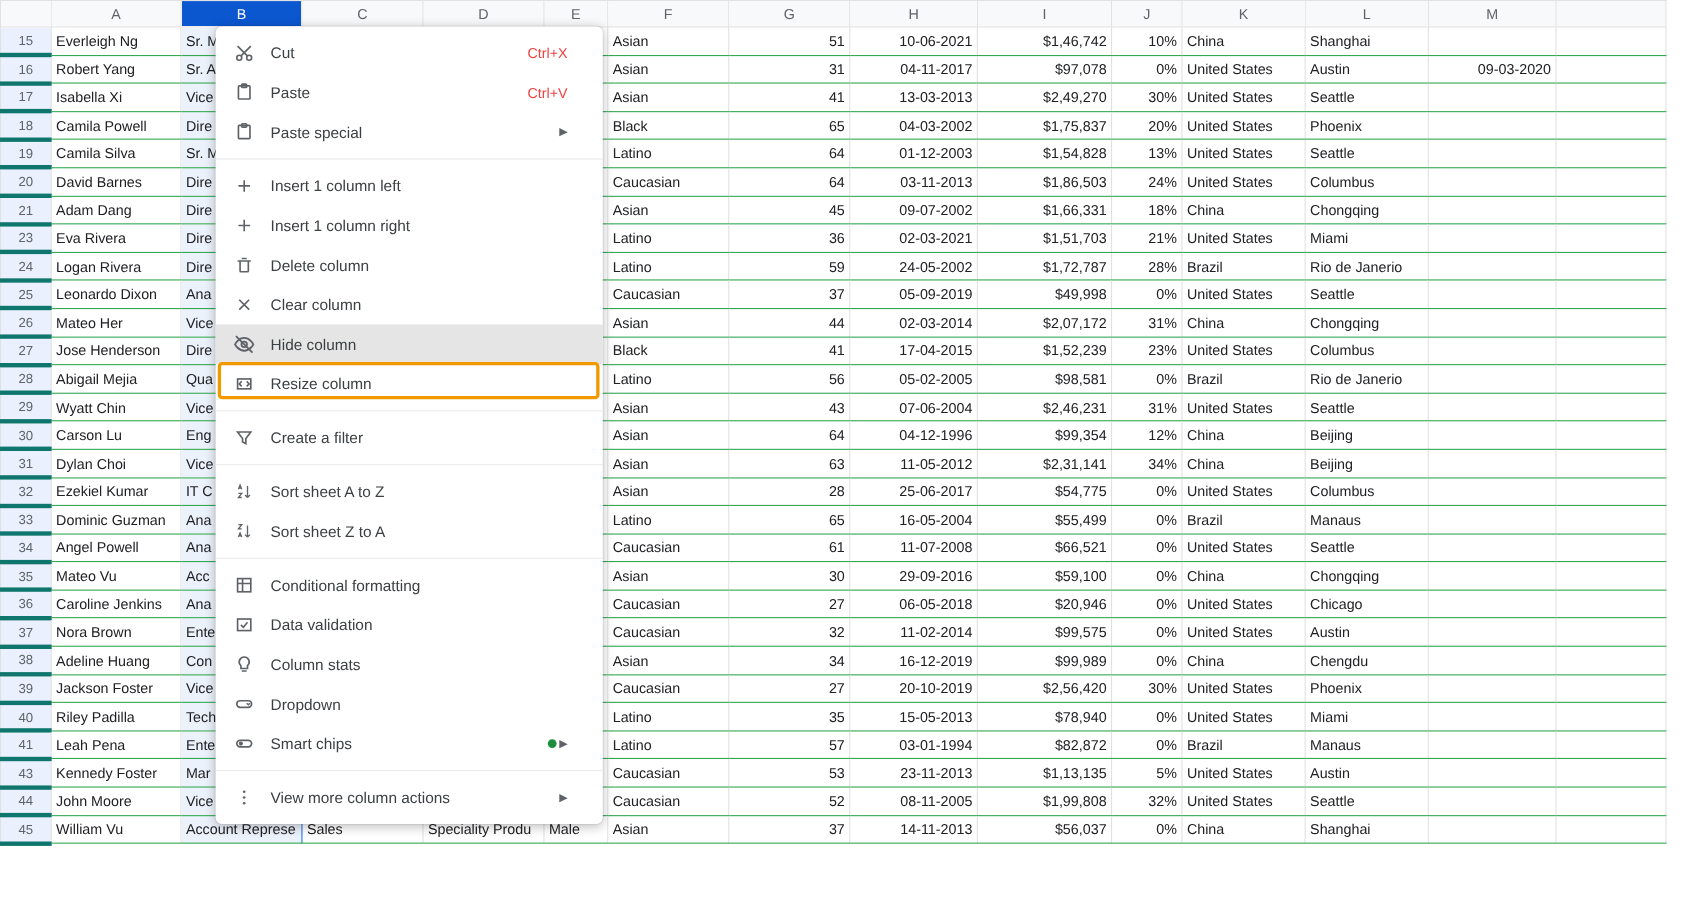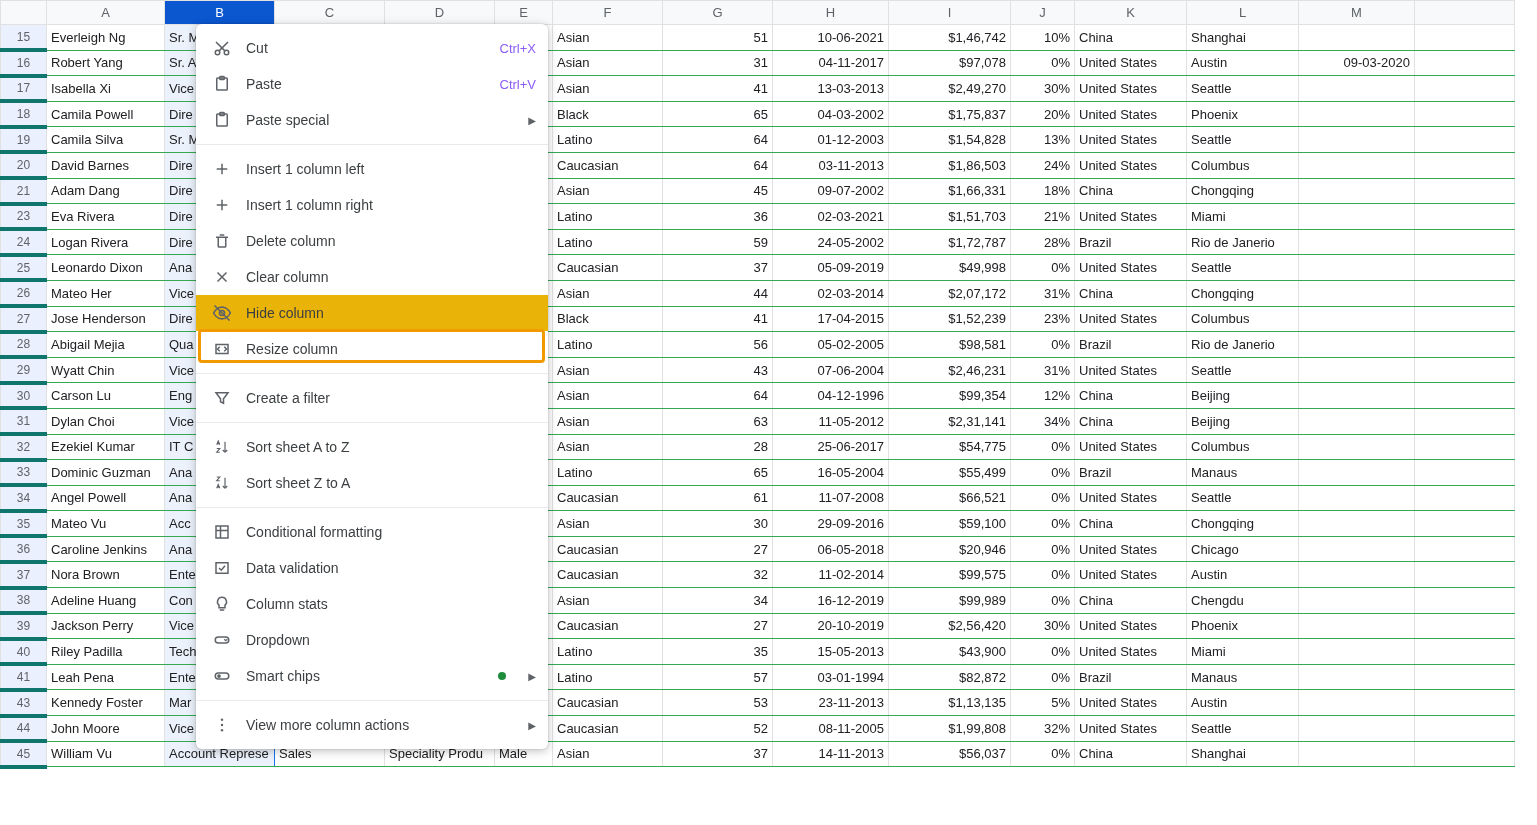--- a/index.html
+++ b/index.html
@@ -94,34 +94,34 @@
     box-shadow: 0 2px 10px rgba(0,0,0,0.25), 0 0 0 1px rgba(0,0,0,0.05);
     padding: 6px 0;
     font-size: 14px;
     color: #3c4043;
     z-index: 50;
   }
   .ctx-item {
     display: flex;
     align-items: center;
     height: 36px;
-    padding: 0 12px 0 14px;
+    padding: 0 32px 0 14px;
     cursor: default;
     position: relative;
   }
-  .ctx-item.highlight { background: #eab308; }
+  .ctx-item.highlight { background: #e5e5e5; }
   .ctx-icon {
     width: 24px;
     display: flex;
     justify-content: center;
     color: #5f6368;
     margin-right: 12px;
   }
   .ctx-label { flex: 1; }
-  .ctx-short { color: #8b5cf6; font-size: 13px; }
+  .ctx-short { color: #ef4444; font-size: 13px; }
   .ctx-arrow { color: #5f6368; font-size: 10px; }
   .ctx-sep { height: 1px; background: #e8eaed; margin: 6px 0; }
   .ctx-dot {
     width: 8px; height: 8px; border-radius: 50%;
     background: #1e8e3e;
     position: absolute; right: 42px; top: 14px;
   }
   .highlight-box {
     position: absolute;
     top: 329px;
@@ -564,21 +564,21 @@
           <td class="data num">16-12-2019</td>
           <td class="data num">$99,989</td>
           <td class="data num">0%</td>
           <td class="data txt">China</td>
           <td class="data txt">Chengdu</td>
           <td class="data num"></td>
           <td class="data"></td>
         </tr>
         <tr>
           <td class="rowhdr">39</td>
-          <td class="data txt">Jackson Perry</td>
+          <td class="data txt">Jackson Foster</td>
           <td class="data txt sel">Vice</td>
           <td class="data txt"></td>
           <td class="data txt"></td>
           <td class="data txt"></td>
           <td class="data txt">Caucasian</td>
           <td class="data num">27</td>
           <td class="data num">20-10-2019</td>
           <td class="data num">$2,56,420</td>
           <td class="data num">30%</td>
           <td class="data txt">United States</td>
@@ -589,21 +589,21 @@
         <tr>
           <td class="rowhdr">40</td>
           <td class="data txt">Riley Padilla</td>
           <td class="data txt sel">Tech</td>
           <td class="data txt"></td>
           <td class="data txt"></td>
           <td class="data txt">e</td>
           <td class="data txt">Latino</td>
           <td class="data num">35</td>
           <td class="data num">15-05-2013</td>
-          <td class="data num">$43,900</td>
+          <td class="data num">$78,940</td>
           <td class="data num">0%</td>
           <td class="data txt">United States</td>
           <td class="data txt">Miami</td>
           <td class="data num"></td>
           <td class="data"></td>
         </tr>
         <tr>
           <td class="rowhdr">41</td>
           <td class="data txt">Leah Pena</td>
           <td class="data txt sel">Ente</td>

